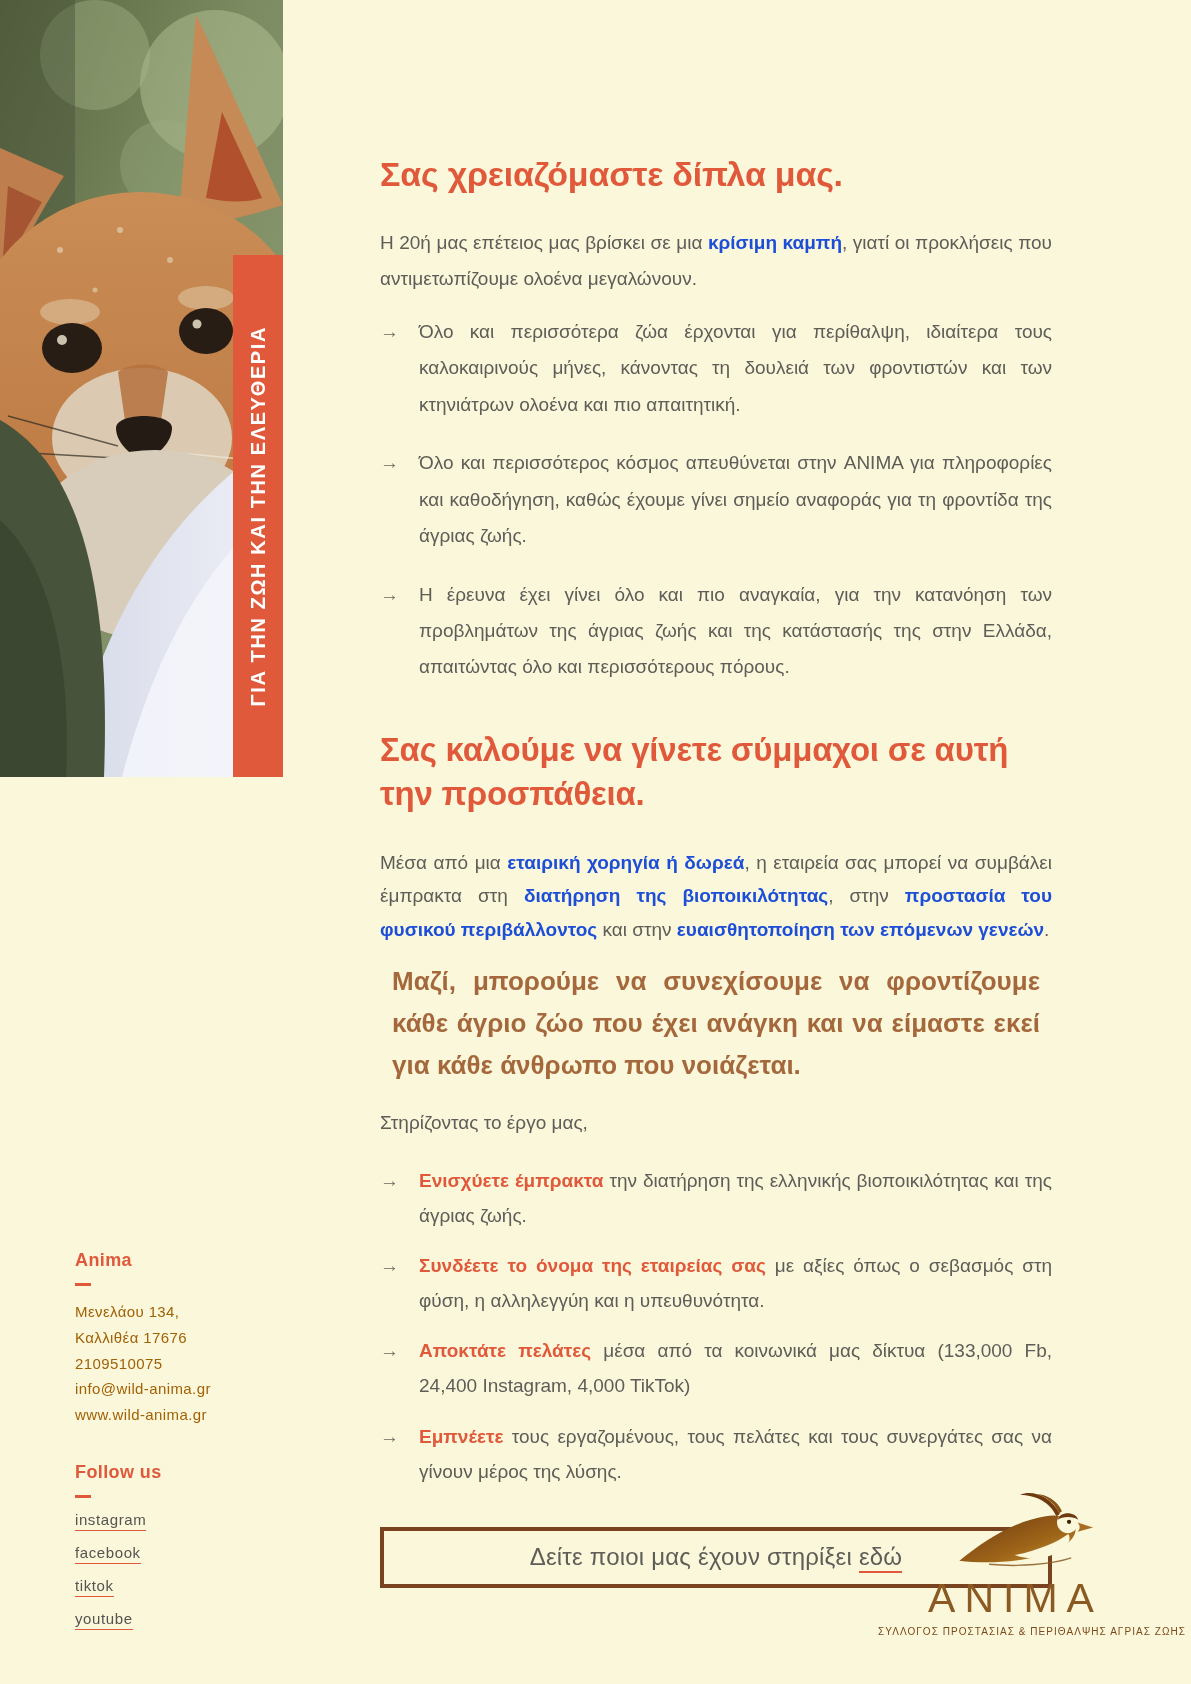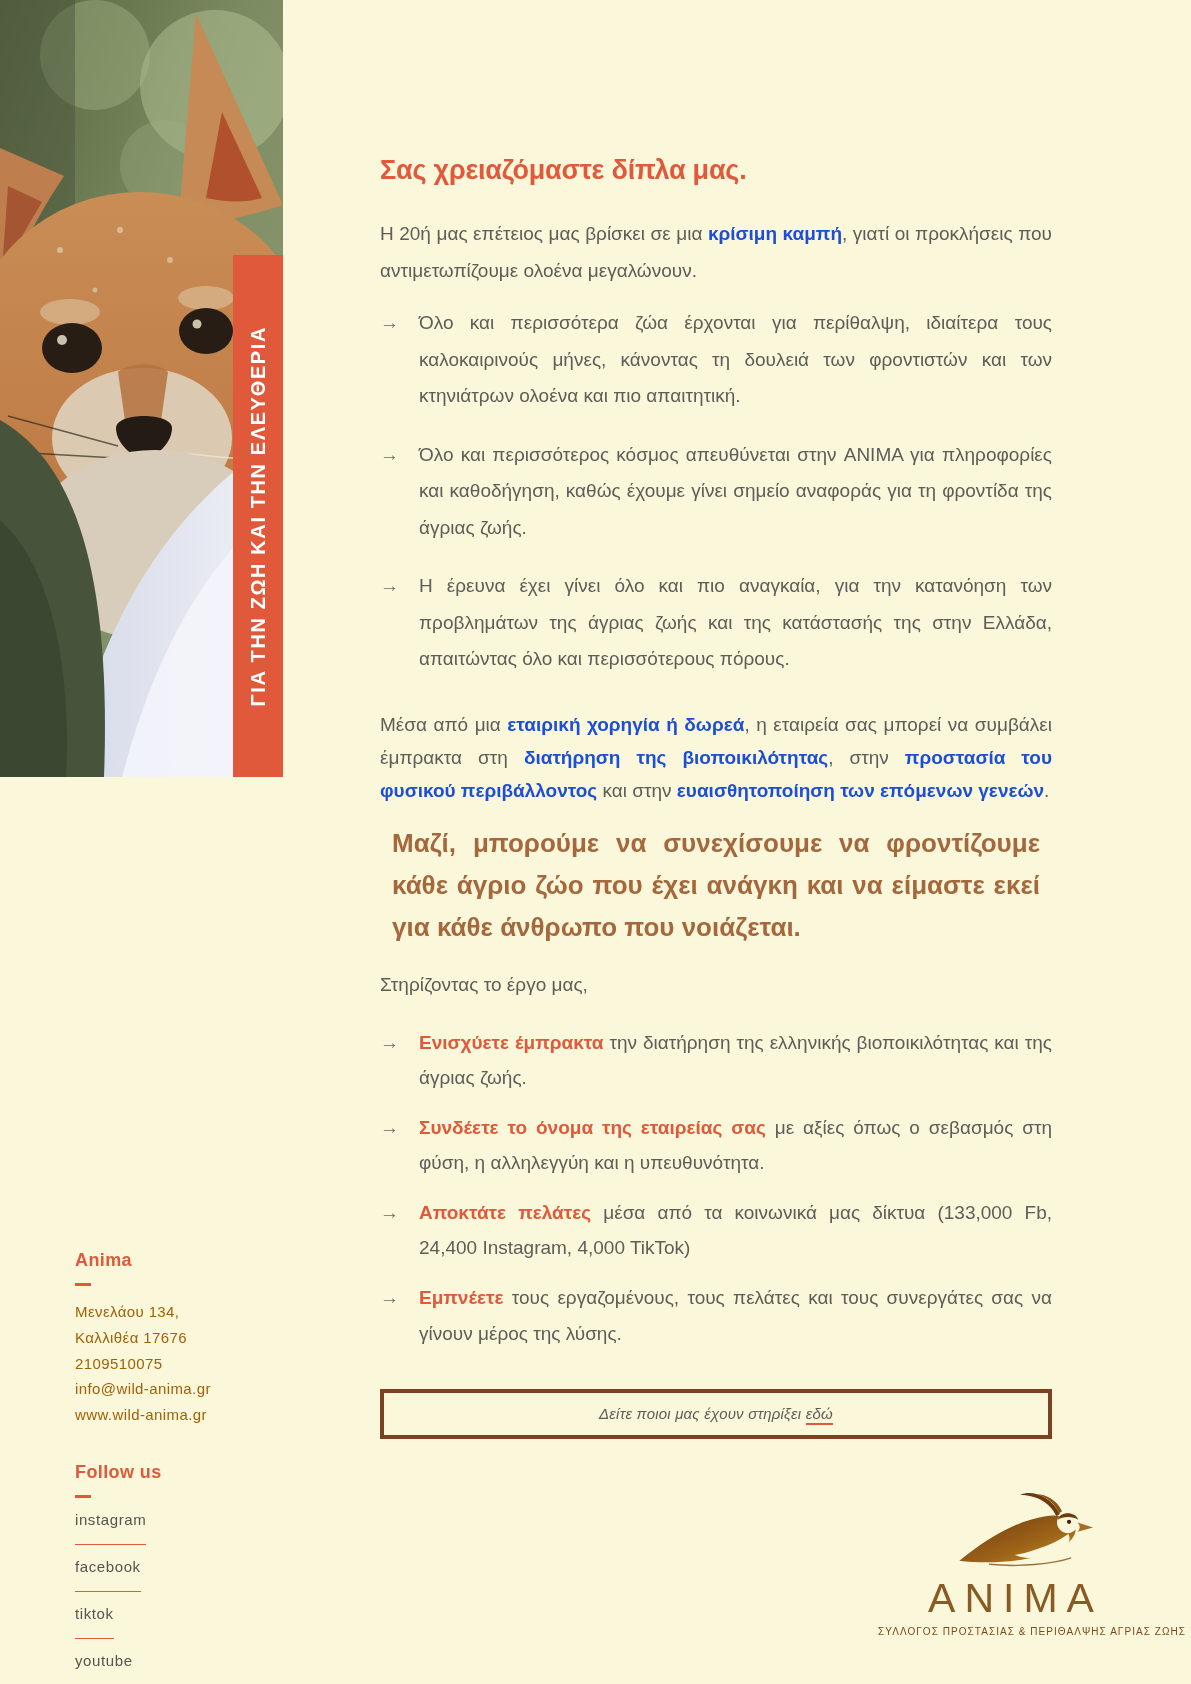--- a/index.html
+++ b/index.html
@@ -22,46 +22,46 @@
   }
   
   .sidebar{position:absolute;left:75px;top:1250px;width:240px;}
   .side-title{color:#E0593B;font-weight:bold;font-size:18px;letter-spacing:.4px;}
   .side-dash{width:16px;height:3px;background:#E0593B;margin:12px 0 13px;}
   .addr div{color:#a16207;font-size:15px;line-height:1.72;letter-spacing:.4px;}
   .follow{margin-top:34px;}
   .social{margin-top:2px;}
   .social-link{
     display:table;color:#55544E;font-size:15px;letter-spacing:.6px;
-    margin:0 0 13px;padding-bottom:16px;border-bottom:1.5px solid #E0593B;
+    margin:0 0 13px;padding-bottom:2px;border-bottom:1.5px solid #E0593B;
     text-decoration:none;cursor:pointer;
   }
   
   .main{position:absolute;left:380px;top:154px;width:672px;font-size:19px;}
-  .h1{margin:0 0 30px;font-size:27px;line-height:1.2;color:#E0593B;font-weight:bold;letter-spacing:-.2px;}
+  .h1{margin:0 0 30px;font-size:34px;line-height:1.2;color:#E0593B;font-weight:bold;letter-spacing:-.2px;}
   .h2{margin:42px 0 24px;font-size:33px;line-height:1.33;color:#E0593B;font-weight:bold;letter-spacing:-.2px;}
   .para{text-align:justify;line-height:1.92;margin:0 0 14px;}
   .para.tight{line-height:1.76;margin-bottom:14px;margin-top:30px;}
   .kicker{margin:14px 0 24px;line-height:1.6;}
   .brown-lead{
     color:#A5683C;font-weight:bold;font-size:26px;line-height:1.62;
     text-align:justify;margin:10px 12px 22px;
   }
   .seg-b{font-weight:bold;color:#1d4ed8;}
   .seg-accent{font-weight:bold;color:#E0593B;}
   .seg-u{border-bottom:2px solid #E0593B;padding-bottom:1px;cursor:pointer;}
   ul.blist{list-style:none;margin:16px 0 0;padding:0;}
   ul.blist li{display:flex;gap:15px;margin-bottom:22px;}
   ul.blist .arr{flex:0 0 24px;color:#6B6A64;line-height:1.92;font-size:19px;}
   ul.blist .btxt{flex:1;text-align:justify;line-height:1.92;}
   ul.blist2 li{margin-bottom:15px;}
   ul.blist2 .arr,ul.blist2 .btxt{line-height:1.85;}
   .support-box{
     margin-top:38px;border:4px solid #7A431F;background:transparent;
-    padding:12px 10px 13px;text-align:center;font-size:15px;color:#5E5D57;letter-spacing:.2px;font-style:italic;
+    padding:12px 10px 13px;text-align:center;font-size:24px;color:#5E5D57;letter-spacing:.2px;
   }
   
   .logo{position:absolute;left:878px;top:1490px;width:266px;text-align:center;}
   .logo-bird{width:170px;height:92px;margin-left:34px;}
   .logo-word{
     font-size:41px;color:#8A5A22;letter-spacing:9px;text-indent:9px;
     margin-top:-8px;font-weight:400;line-height:1;
   }
   .logo-tag{font-size:10px;color:#7C4A1A;letter-spacing:1.05px;margin-top:7px;white-space:nowrap;}
 </style>
@@ -166,20 +166,24 @@
       <li>
         <span class="arr">→</span>
         <span class="btxt"><span>Όλο και περισσότερος κόσμος απευθύνεται στην ANIMA για πληροφορίες και καθοδήγηση, καθώς έχουμε γίνει σημείο αναφοράς για τη φροντίδα της άγριας ζωής.</span></span>
       </li>
       <li>
         <span class="arr">→</span>
         <span class="btxt"><span>Η έρευνα έχει γίνει όλο και πιο αναγκαία, για την κατανόηση των προβλημάτων της άγριας ζωής και της κατάστασής της στην Ελλάδα, απαιτώντας όλο και περισσότερους πόρους.</span></span>
       </li>
     </ul>
 
+  <div class="h2">
+      <div>Σας καλούμε να γίνετε σύμμαχοι σε αυτή</div>
+      <div>την προσπάθεια.</div>
+    </div>
   <p class="para tight"><span>Μέσα από μια </span><span class="seg-b">εταιρική χορηγία ή δωρεά</span><span>, η εταιρεία σας μπορεί να συμβάλει έμπρακτα στη </span><span class="seg-b">διατήρηση της βιοποικιλότητας</span><span>, στην </span><span class="seg-b">προστασία του φυσικού περιβάλλοντος</span><span> και στην </span><span class="seg-b">ευαισθητοποίηση των επόμενων γενεών</span><span>.</span></p>
   <p class="brown-lead">Μαζί, μπορούμε να συνεχίσουμε να φροντίζουμε κάθε άγριο ζώο που έχει ανάγκη και να είμαστε εκεί για κάθε άνθρωπο που νοιάζεται.</p>
   <p class="para kicker">Στηρίζοντας το έργο μας,</p>
   <ul class="blist blist2">
       <li>
         <span class="arr">→</span>
         <span class="btxt"><span class="seg-accent">Ενισχύετε έμπρακτα</span><span> την διατήρηση της ελληνικής βιοποικιλότητας και της άγριας ζωής.</span></span>
       </li>
       <li>
         <span class="arr">→</span>

